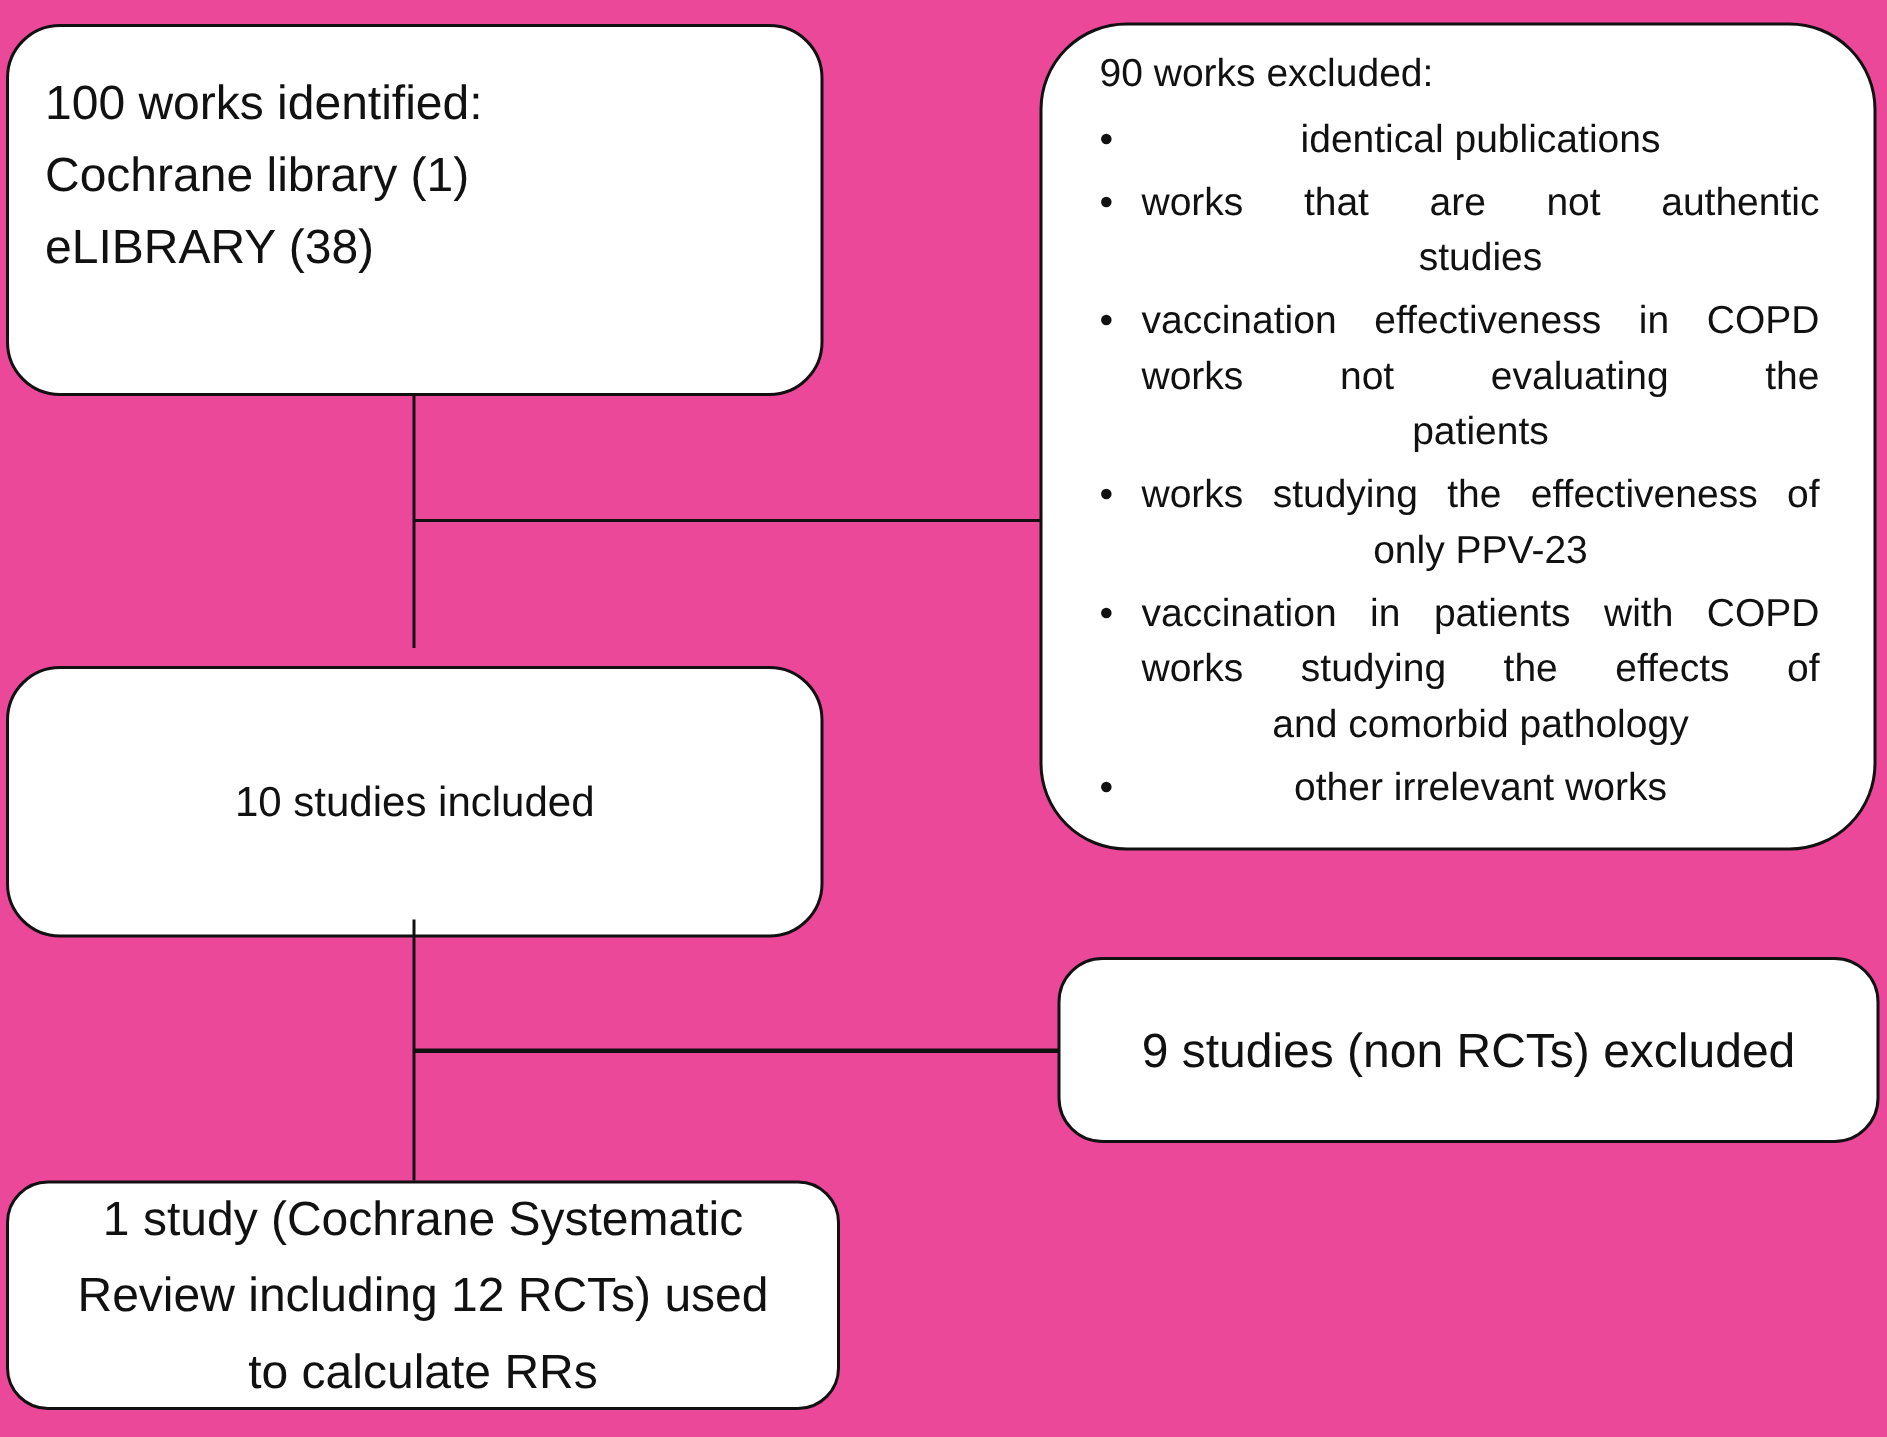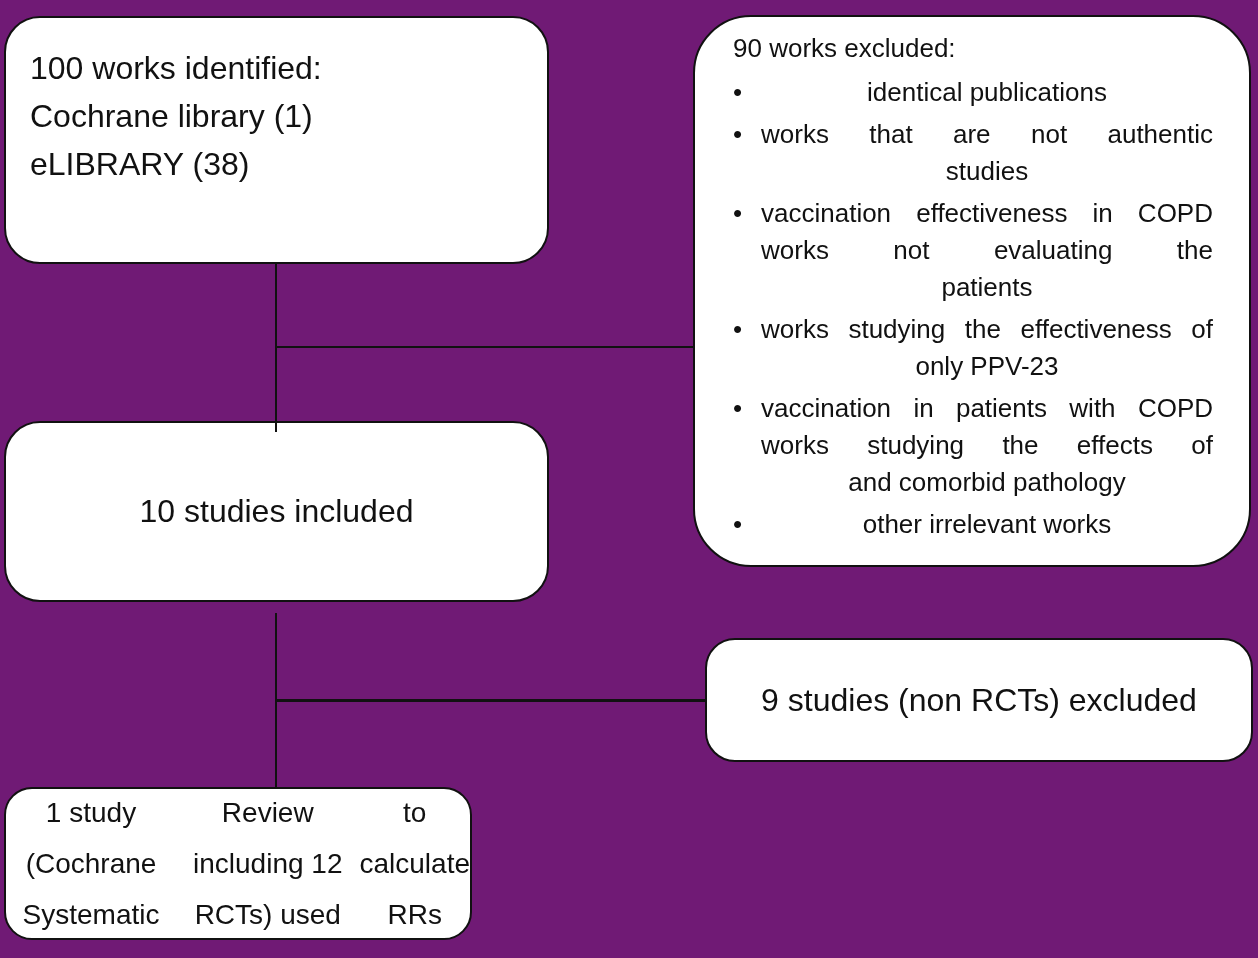--- a/index.html
+++ b/index.html
@@ -4,21 +4,21 @@
 <style>
   html, body {
     margin: 0;
     padding: 0;
     background: #ffffff;
   }
   .canvas {
     position: relative;
     width: 1258px;
     height: 958px;
-    background: #701a75;
+    background: #ec4899;
     font-family: "Liberation Sans", sans-serif;
     color: #111111;
     overflow: hidden;
   }
   .box {
     position: absolute;
     background: #ffffff;
     border: 2.5px solid #111111;
     box-sizing: border-box;
   }
@@ -45,43 +45,43 @@
   .box-excluded .title { display: block; margin: 0 0 7px 0; }
   .box-excluded ul { list-style: none; margin: 0; padding: 0; }
   .box-excluded li { display: flex; margin: 0 0 5px 0; }
   .box-excluded .marker { flex: 0 0 28px; }
   .box-excluded .content { flex: 1 1 auto; min-width: 0; }
   .jl { display: block; text-align: justify; text-align-last: justify; }
   .ll { display: block; text-align: center; }
 
   
   .box-included {
-    left: 4px; top: 421px;
+    left: 4px; top: 444px;
     width: 545px; height: 181px;
     border-radius: 36px;
     display: flex; align-items: center; justify-content: center;
-    font-size: 32px;
+    font-size: 28px;
   }
 
   
   .box-nonrct {
     left: 705px; top: 638px;
     width: 548px; height: 124px;
     border-radius: 30px;
     display: flex; align-items: center; justify-content: center;
     font-size: 32px;
   }
 
   
   .box-final {
     left: 4px; top: 787px;
-    width: 468px; height: 153px;
+    width: 556px; height: 153px;
     border-radius: 28px;
-    display: flex; align-items: center; justify-content: center;
-    font-size: 28px;
+    display: flex; flex-direction: column; align-items: center; justify-content: center;
+    font-size: 32px;
     line-height: 51px;
     text-align: center;
   }
   .box-final .line { display: block; }
 
   
   .conn {
     position: absolute;
     background: #111111;
   }

